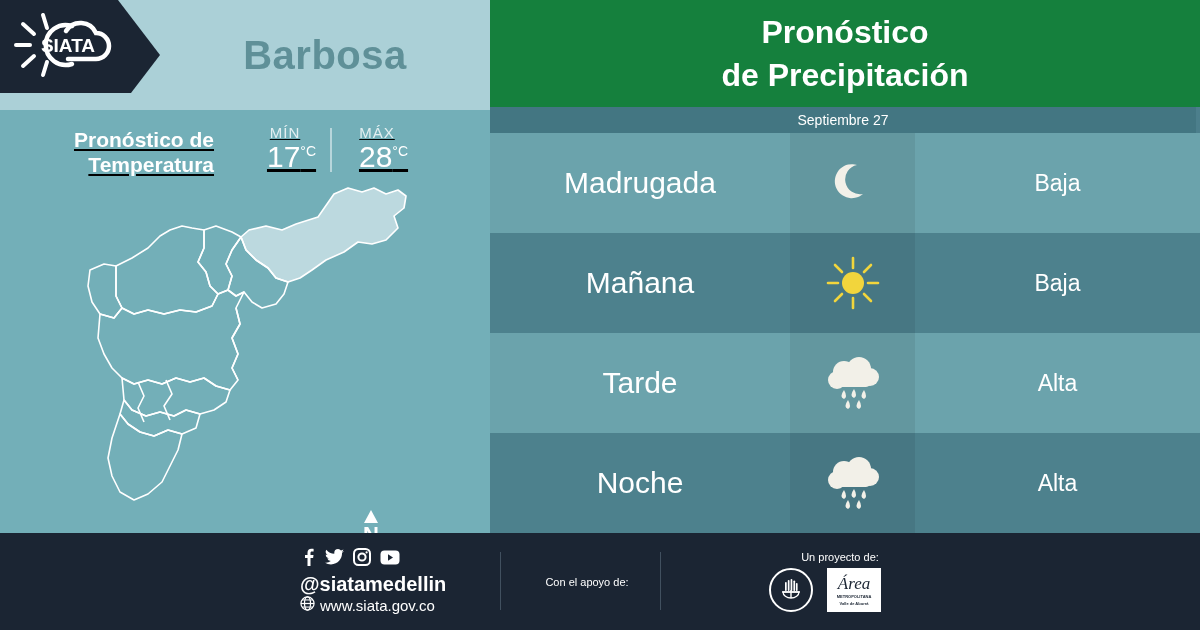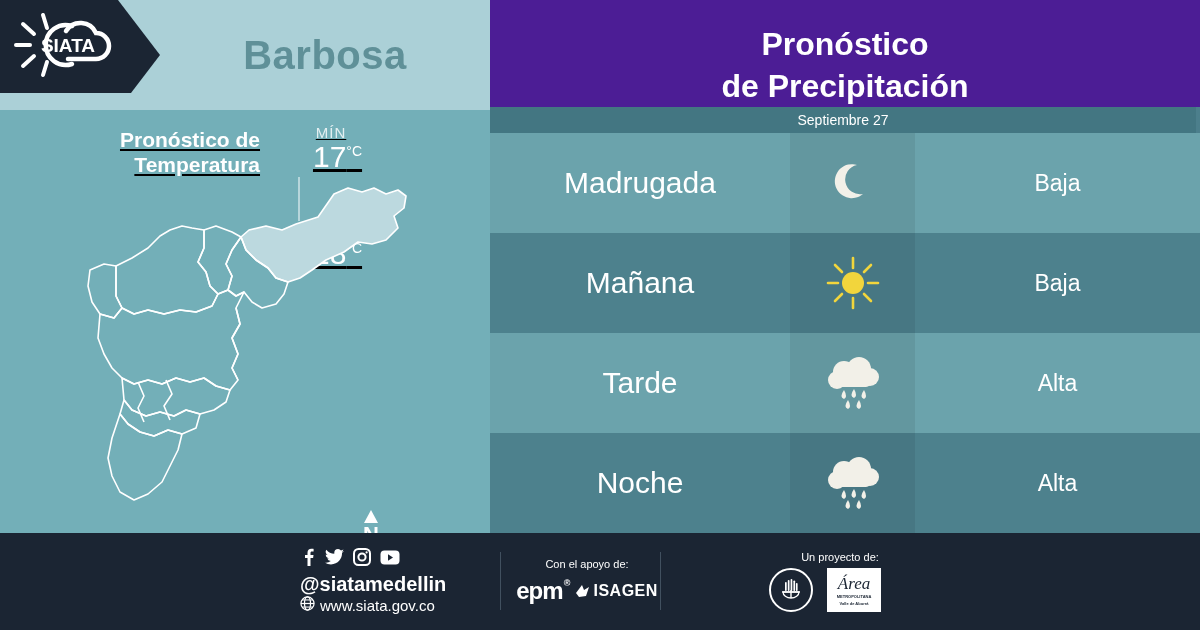--- a/index.html
+++ b/index.html
@@ -33,21 +33,21 @@
     letter-spacing:0.5px;
   }
   .temp-block {
     position:absolute; left:0; top:124px; width:490px; height:72px;
     display:flex; align-items:flex-start; justify-content:center; gap:32px;text-decoration:underline;
   }
   .temp-title {
     font-size:21px; font-weight:bold; color:#ffffff; line-height:1.18;
     text-align:right; padding-top:4px;
   }
-  .temp-values { display:flex; align-items:flex-start; gap:0;flex-direction:column; }
+  .temp-values { display:flex; align-items:center; gap:0; }
   .temp-col { display:flex; flex-direction:column; align-items:center; width:78px; }
   .temp-label { font-size:15px; color:#e3eff1; letter-spacing:1px; }
   .temp-num { font-size:30px; color:#ffffff; line-height:1.05;margin-left:13px; }
   .temp-num sup { font-size:14px; vertical-align:super; }
   .temp-sep { width:2px; height:44px; background:#b7d6db; margin:4px 6px 0 6px; }
 
   .map-wrap { position:absolute; left:86px; top:182px; width:350px; height:345px; }
   .north-mark {
     position:absolute; left:277px; top:328px;
     display:flex; flex-direction:column; align-items:center; color:#ffffff;
@@ -58,22 +58,22 @@
   }
   .north-mark .n { font-size:22px; font-weight:bold; line-height:1; }
 
   
   .right-panel {
     position:absolute; left:490px; top:0; width:710px; height:533px;
     background:#4c7f8c;
   }
   .right-header {
     position:absolute; left:0; top:0; width:710px; height:107px;
-    background:#4c1d95;
-    display:flex; align-items:flex-end; justify-content:center;
+    background:#15803d;
+    display:flex; align-items:center; justify-content:center;
   }
   .fc-title {
     font-size:32px; font-weight:bold; color:#ffffff; text-align:center;
     line-height:1.32;
   }
   .date-bar {
     position:absolute; left:0; top:107px; width:706px; height:26px;
     background:#437682;
     display:flex; align-items:center; justify-content:center;
     font-size:14px; color:#ffffff;
@@ -356,31 +356,20 @@
           </svg>
         </span>
         <span>www.siata.gov.co</span>
       </div>
     </div>
 
     <div style="position:absolute;left:500px;top:19px;" class="vdiv"></div>
 
     <div class="support-block">
       <div class="support-cap">Con el apoyo de:</div>
-      <div class="brand-row">
-        <span class="epm-logo">
-          <span>epm</span><sup>®</sup>
-        </span>
-        <span class="isagen-logo">
-          <svg width="16" height="14" viewBox="0 0 16 14">
-            <path d="M1 9 L7 1 L9 6 L14 3 L11 12 L4 13 Z" fill="#ffffff"></path>
-          </svg>
-          <span>ISAGEN</span>
-        </span>
-      </div>
     </div>
 
     <div class="uni-divider"></div>
 
     <div class="project-block">
       <div class="project-cap">Un proyecto de:</div>
       <div class="logo-row">
         <div class="seal">
           <svg width="30" height="30" viewBox="0 0 30 30">
             <g fill="#ffffff">

